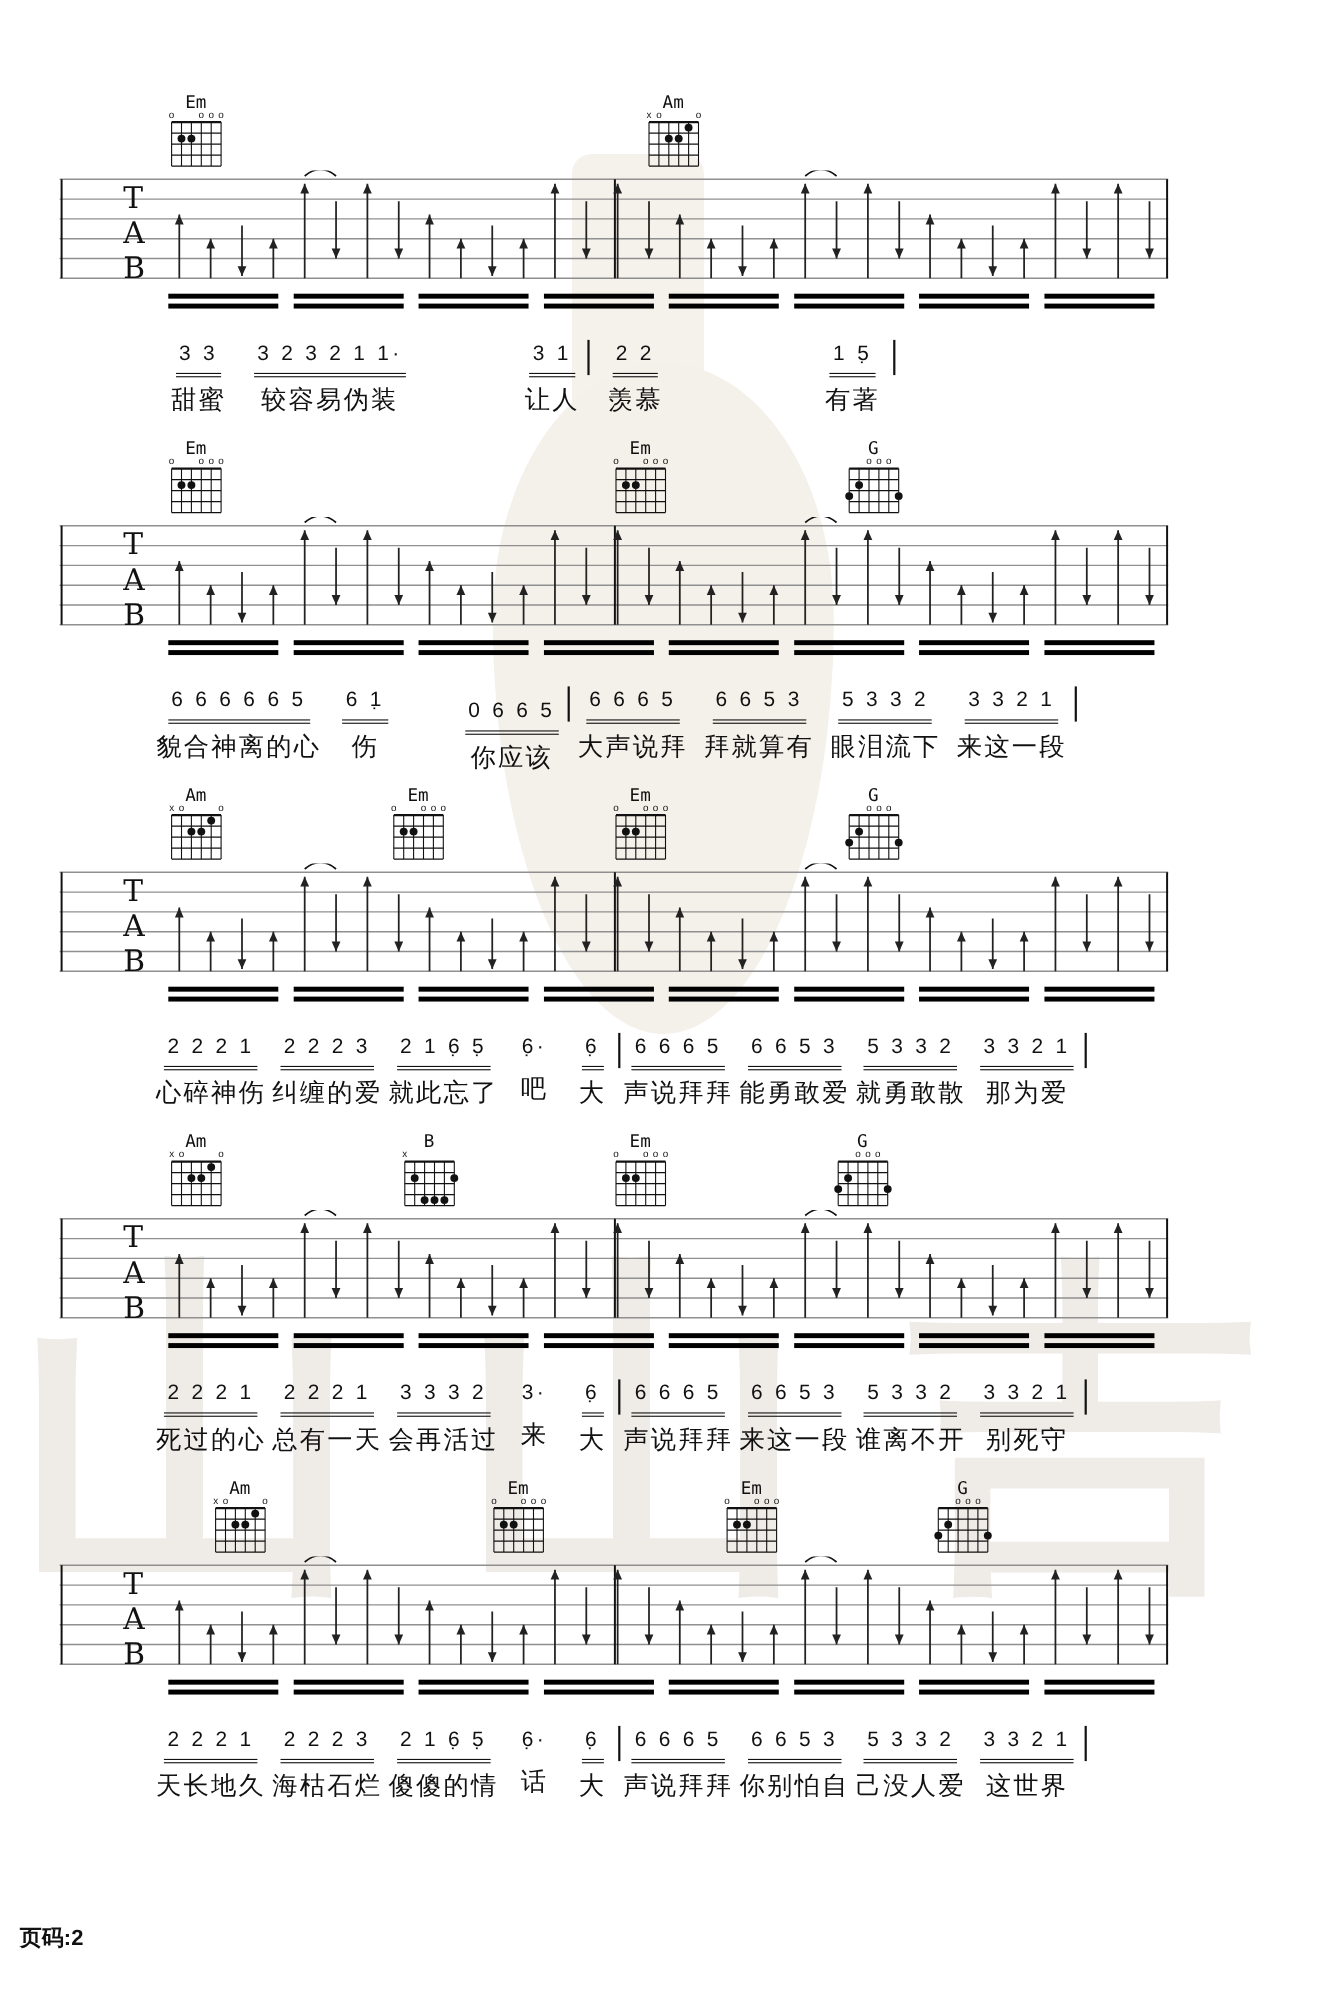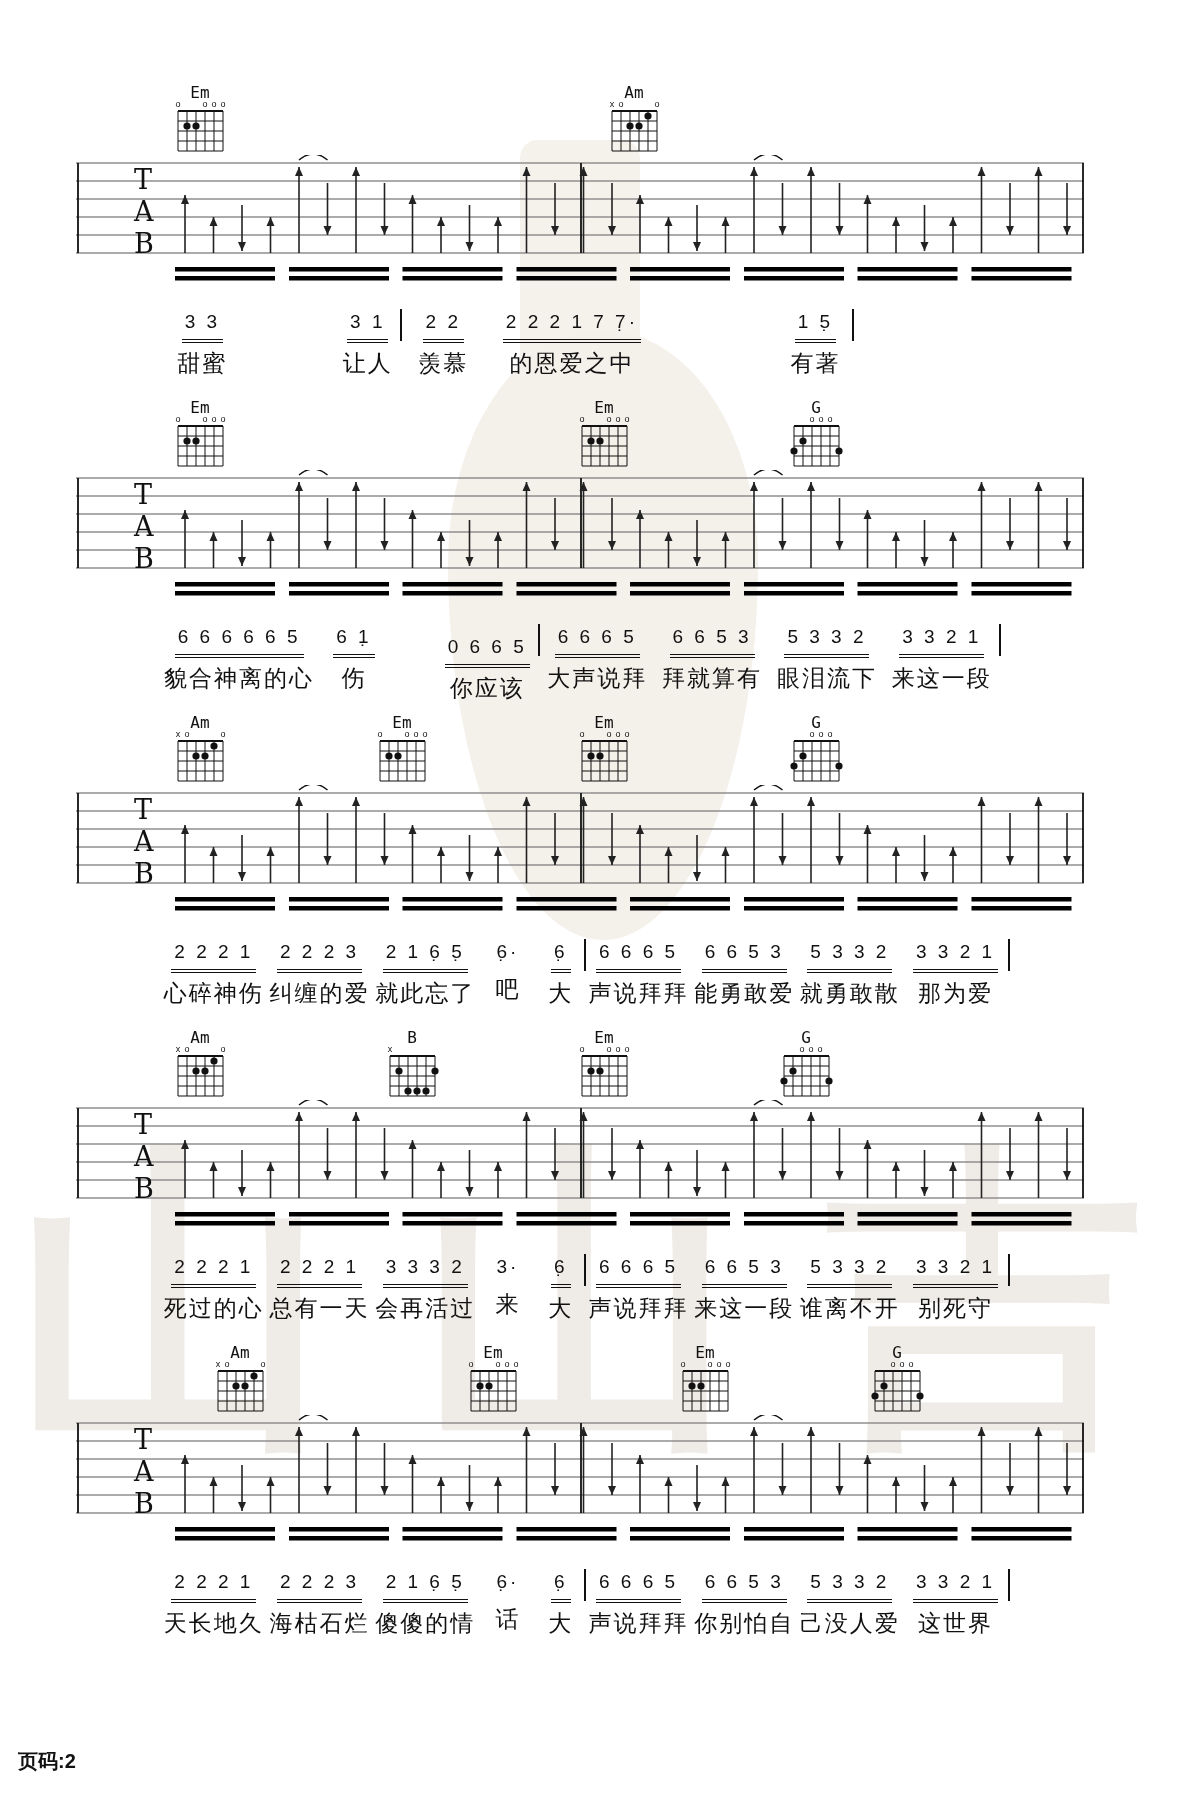--- a/index.html
+++ b/index.html
@@ -18,21 +18,21 @@
   .wm-pick{
     position:absolute;left:448px;top:330px;width:310px;height:610px;
     background:#f4f0ea;border-radius:50% 50% 50% 50% / 38% 38% 62% 62%;
     z-index:0;
   }
   .wm-stem{
     position:absolute;left:520px;top:140px;width:120px;height:420px;
     background:#f5f1eb;border-radius:18px;z-index:0;
   }
   
-  .system{position:absolute;left:76px;width:1010px;z-index:1;text-align:center;}
+  .system{position:absolute;left:54px;width:1010px;z-index:1;text-align:center;}
   .chordrow{position:relative;height:70px;}
   .chord{position:absolute;top:0;}
   .staffwrap{position:relative;height:132px;}
   .melodyrow{
     display:flex;align-items:flex-start;
     padding-left:85px;padding-right:6px;margin-top:20px;
   }
   .cell{display:flex;flex-direction:column;align-items:center;min-width:0;}
   .num{
     font-size:19px;line-height:30px;letter-spacing:3px;white-space:pre;
@@ -199,33 +199,33 @@
             <rect x="781.5" y="112" width="100" height="4.5" fill="#000"></rect>
             <rect x="781.5" y="121" width="100" height="4.5" fill="#000"></rect>
             <rect x="895.5" y="112" width="100" height="4.5" fill="#000"></rect>
             <rect x="895.5" y="121" width="100" height="4.5" fill="#000"></rect>
           </svg></div>
         <div class="melodyrow">
           <div class="cell" style="flex: 0 0 9%;">
             <div class="num u2">3 3</div>
             <div class="lyr">甜蜜</div>
           </div>
+          <div class="cell" style="flex: 0 0 17%;">
+            <div class="num u2">3 2 3 2 1 1·</div>
+            <div class="lyr">较容易伪装</div>
+          </div>
           <div class="cell gapcell" style="flex: 0 0 10%;"></div>
           <div class="cell" style="flex: 0 0 7%;">
             <div class="num u2">3 1</div>
             <div class="lyr">让人</div>
           </div>
           <div class="mbar"></div>
           <div class="cell" style="flex: 0 0 9%;">
             <div class="num u2">2 2</div>
             <div class="lyr">羡慕</div>
-          </div>
-          <div class="cell" style="flex: 0 0 19%;">
-            <div class="num u2">2 2 2 1 7 7̣·</div>
-            <div class="lyr">的恩爱之中</div>
           </div>
           <div class="cell gapcell" style="flex: 0 0 13%;"></div>
           <div class="cell" style="flex: 0 0 8%;">
             <div class="num u2">1 5̣</div>
             <div class="lyr">有著</div>
           </div>
           <div class="mbar"></div>
         </div>
       </div>
       <div class="system" style="top: 400px;">

